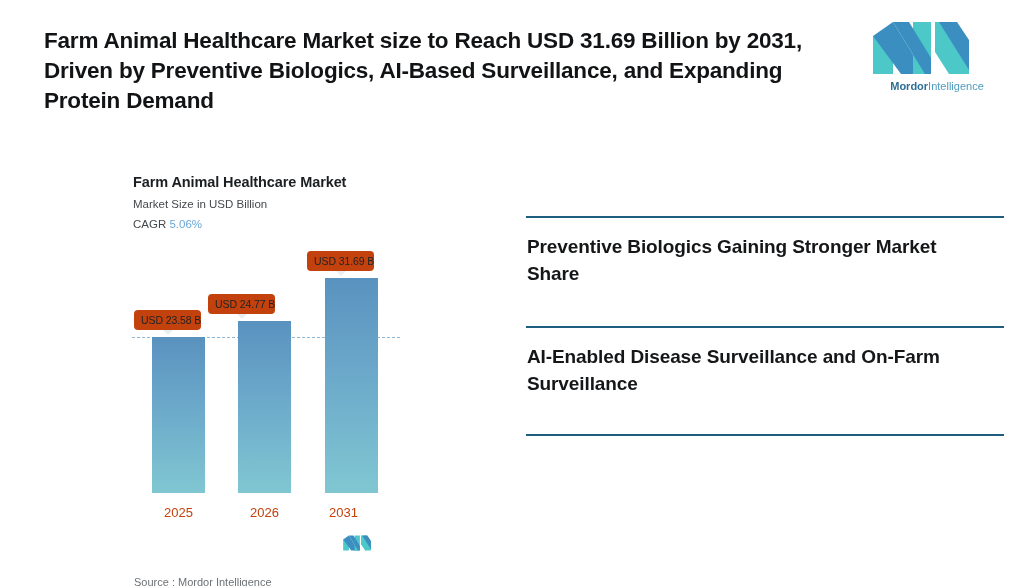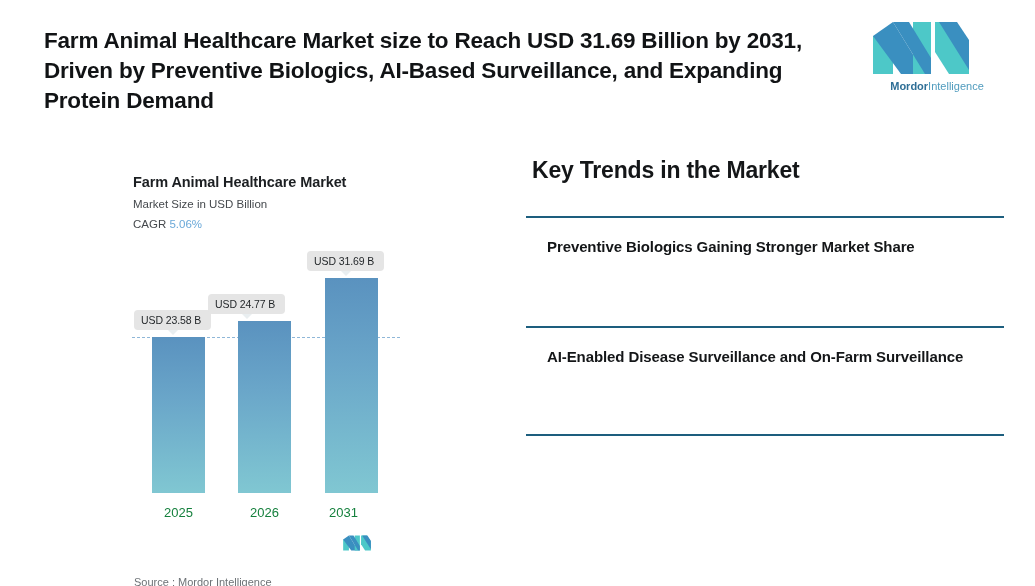--- a/index.html
+++ b/index.html
@@ -130,26 +130,26 @@
     bottom: 77px;
     width: 53px;
     background: linear-gradient(to bottom, #5a92bf 0%, #6aa6c9 40%, #80c7d2 100%);
   }
   .bar-2025 { left: 56px;  height: 156px; }
   .bar-2026 { left: 142px; height: 172px; }
   .bar-2031 { left: 229px; height: 215px; }
 
   .bar-label {
     position: absolute;
-    background: #e5e5e5;
+    background: #c2410c;
     border-radius: 4px;
     font-size: 10.5px;
     font-weight: 400;
     color: #1f2326;
-    padding: 4px 10px 4px 7px;
+    padding: 4px 0 4px 7px;
     white-space: nowrap;
     letter-spacing: -0.1px;
   }
   .bar-label::after {
     content: "";
     position: absolute;
     left: 50%;
     bottom: -5px;
     margin-left: -5px;
     width: 0; height: 0;
@@ -161,21 +161,21 @@
   .label-2026 { left: 112px; bottom: 256px; }
   .label-2031 { left: 211px; bottom: 299px; }
 
   .x-label {
     position: absolute;
     bottom: 50px;
     width: 53px;
     text-align: center;
     font-size: 13px;
     font-weight: 400;
-    color: #15803d;
+    color: #c2410c;
   }
   .x-2025 { left: 56px; }
   .x-2026 { left: 142px; }
   .x-2031 { left: 221px; text-align: center; }
 
   .source-row {
     position: absolute;
     left: 38px;
     bottom: 14px;
     width: 320px;
@@ -230,26 +230,25 @@
   .trend-rule {
     width: 478px;
     height: 2px;
     background: #1d5e7e;
   }
 
   .trend-text {
     margin-top: 15px;
     padding-left: 1px;
     width: 450px;
-    font-size: 15px;
+    font-size: 19px;
     font-weight: 700;
     line-height: 27px;
     color: #141618;
     letter-spacing: -0.1px;
-    margin-left: 20px;
   }
 </style>
 </head>
 <body>
 
 <div class="page">
 
   <div class="header">
     <div class="headline">Farm Animal Healthcare Market size to Reach USD 31.69 Billion by 2031, Driven by Preventive Biologics, AI-Based Surveillance, and Expanding Protein Demand</div>
 
@@ -311,21 +310,20 @@
           <polygon points="66,0 86,0 100,22 100,52 80,52 66,30" fill="#4dc8c8"></polygon>
           <polygon points="70,0 88,0 100,18 100,48" fill="#3a8fc0"></polygon>
           <polygon points="24,0 40,0 62,36 62,52 56,52" fill="#3a8fc0"></polygon>
         </svg>
       </div>
     </div>
   </div>
 
   <div class="trends">
 
-    <div class="trends-title">Key Trends in the Market</div>
 
     <div class="trend-item trend-1">
       <div class="trend-rule"></div>
       <div class="trend-text">Preventive Biologics Gaining Stronger Market Share</div>
     </div>
 
     <div class="trend-item trend-2">
       <div class="trend-rule"></div>
       <div class="trend-text">AI-Enabled Disease Surveillance and On-Farm Surveillance</div>
     </div>

